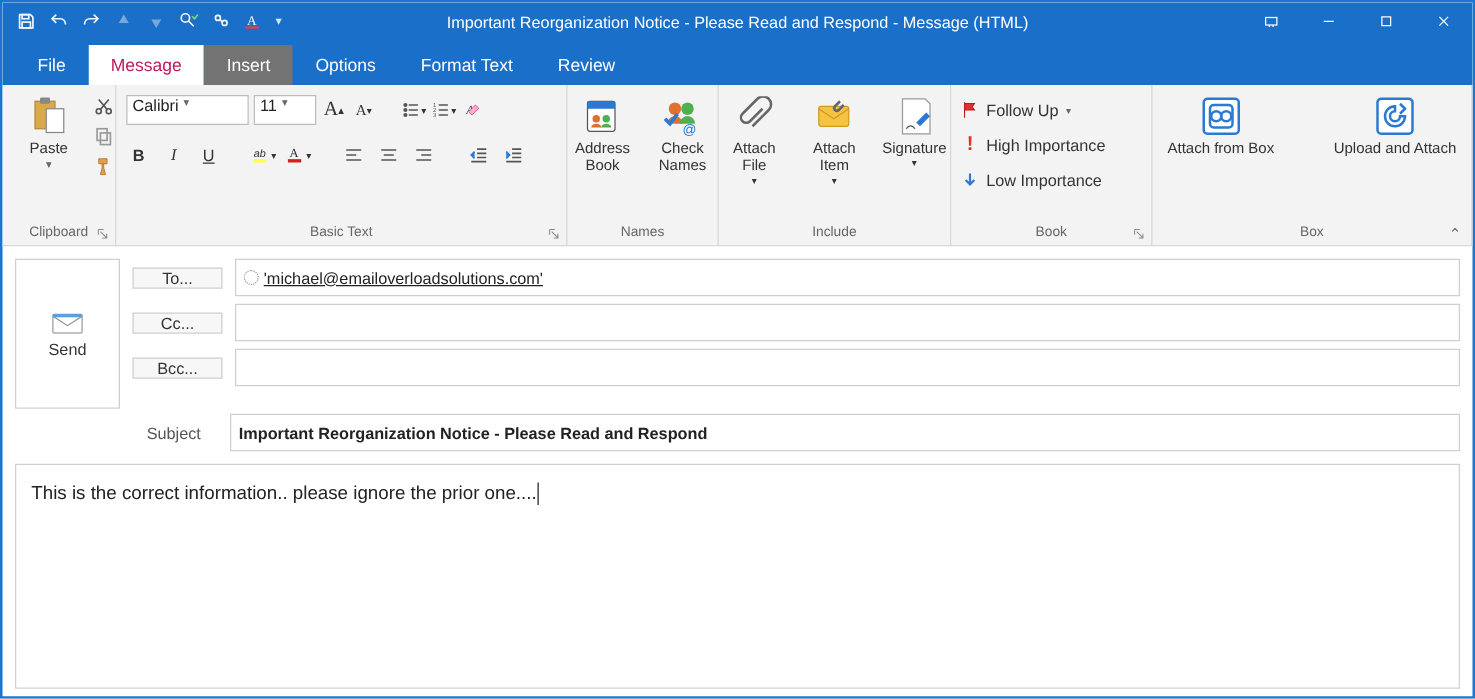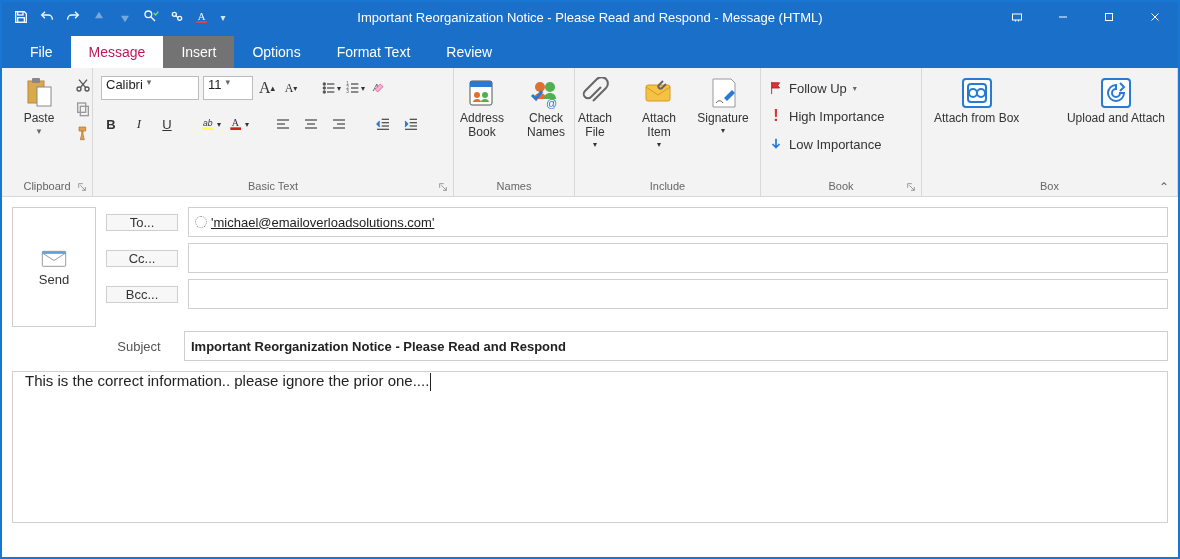--- a/index.html
+++ b/index.html
@@ -47,21 +47,21 @@
   
   .msg-area{padding:10px 10px 0 10px}
   .msg-row{display:flex;align-items:center;margin-bottom:6px}
   .send-cell{width:82px;display:flex;flex-direction:column;align-items:center;justify-content:center;border:1px solid #cfcfcf;margin-right:10px;font-size:13px;color:#333;padding:6px 0}
   .send-cell svg{width:28px;height:20px;margin-bottom:4px}
   .addr-btn{width:70px;border:1px solid #cfcfcf;background:#f7f7f7;display:flex;align-items:center;justify-content:center;font-size:13px;color:#333;margin-right:10px}
   .addr-input{flex:1;border:1px solid #cfcfcf;background:#fff;padding:3px 6px;font-size:13px;min-height:22px;display:flex;align-items:center}
   .addr-input .email{text-decoration:underline}
   .addr-input .dot{display:inline-block;width:10px;height:10px;border:1px dotted #888;border-radius:50%;margin-right:4px;vertical-align:middle}
   .subject-label{width:70px;display:flex;align-items:center;justify-content:center;font-size:13px;color:#555;margin-right:10px}
-  .body-box{margin:10px;border:1px solid #d0d0d0;height:150px;padding:0 12px;font-size:15px;color:#222}
+  .body-box{margin:10px;border:1px solid #d0d0d0;height:150px;padding:14px 12px;font-size:15px;color:#222}
   .caret{display:inline-block;width:1px;height:18px;background:#222;margin-left:1px;vertical-align:middle}
 </style>
 </head>
 <body>
 
 <div class="frame">
 
   <div class="titlebar">
     <div class="qat">
       <div class="qat-item">
@@ -339,21 +339,21 @@
             </div>
           <div class="lbl">Check Names</div>
         </div>
       </div>
       <div class="group-label">
           <span>Names</span>
         </div>
     </div>
 
     <div class="group" style="width:185px">
-      <div class="group-body" style="justify-content:flex-end">
+      <div class="group-body" style="justify-content:center">
         <div class="bigbtn">
           <div class="icon">
               <svg viewBox="0 0 32 32" fill="none" stroke="#666" stroke-width="2">
                 <path d="M22 10l-10 10a4 4 0 01-6-6L18 2a6 6 0 019 9L14 24"></path>
               </svg>
             </div>
           <div class="lbl">
               <span>Attach<br>File</span>
               <span style="font-size:8px">▾</span>
             </div>

